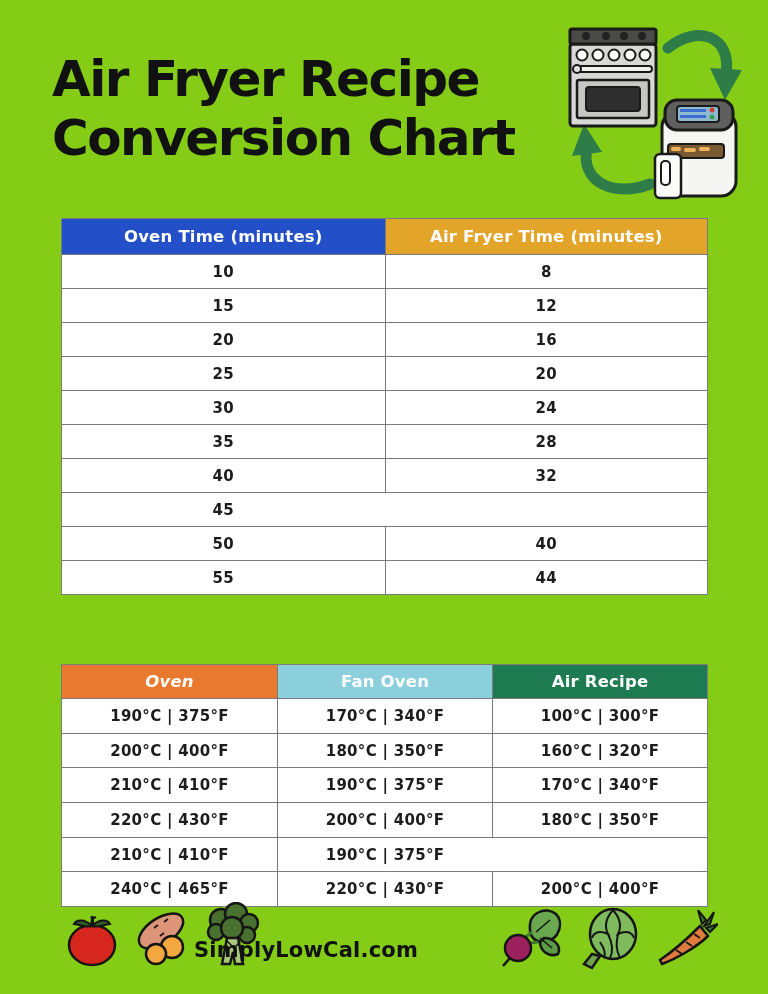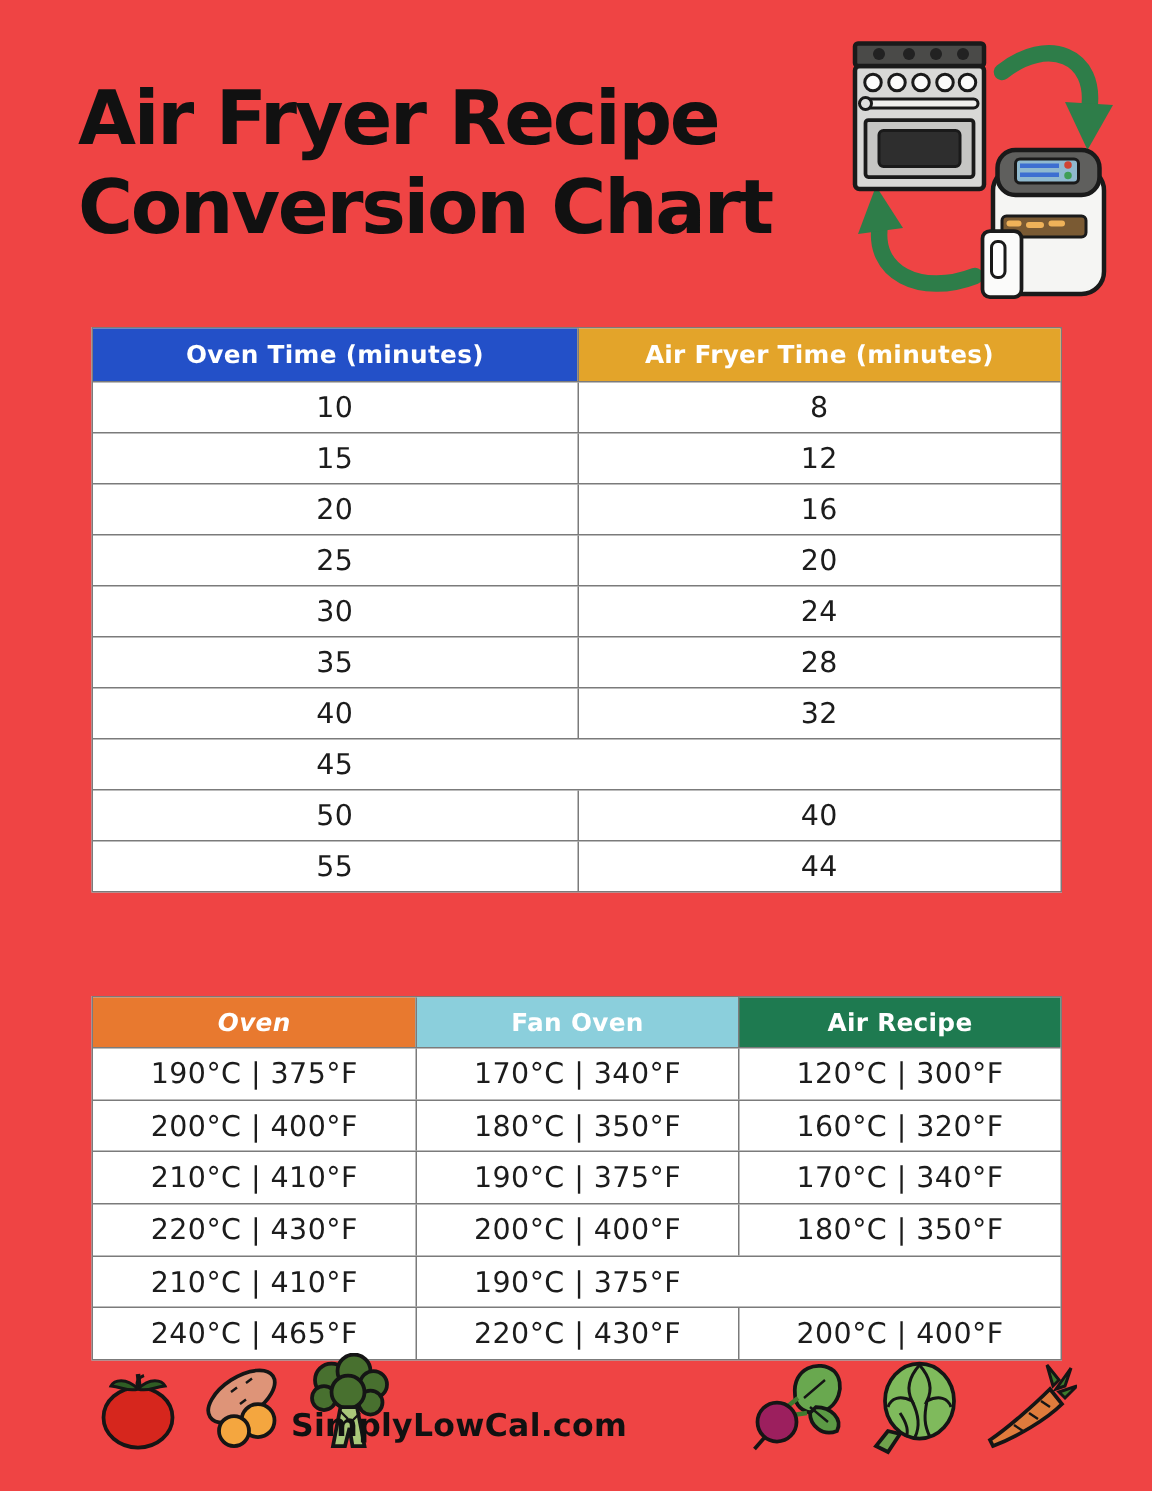--- a/index.html
+++ b/index.html
@@ -1,18 +1,18 @@
 <!DOCTYPE html>
 <html><head>
 <meta charset="utf-8">
 <style>
   * { margin:0; padding:0; box-sizing:border-box; }
   html,body { background:#ffffff; }
   .page {
-    position:relative; width:768px; height:994px; background:#ef4444;
+    position:relative; width:768px; height:994px; background:#84cc16;
     font-family:"DejaVu Sans","Liberation Sans",sans-serif; overflow:hidden;
   }
   
   .title-block { position:absolute; left:52px; top:50px; width:520px; }
   .title-line {
     font-weight:800; font-size:50px; line-height:1.17; color:#111111;
     letter-spacing:-1.5px; white-space:nowrap;
   }
   
   .header-illustration { position:absolute; left:556px; top:8px; width:207px; height:200px; }
@@ -27,21 +27,21 @@
   .th {
     display:flex; align-items:center; justify-content:center;
     color:#ffffff; font-weight:700; font-size:16.5px; letter-spacing:0.2px;
   }
   .time .th { height:35px; }
   .temp .th { height:33px; }
   .th + .th { border-left:1.5px solid #7b7b7b; }
   .tr { display:grid; border-top:1.5px solid #7b7b7b; }
   .td {
     display:flex; align-items:center; justify-content:center;
-    font-size:19px; font-weight:400; color:#1c1c1c; letter-spacing:0.3px;
+    font-size:15px; font-weight:700; color:#1c1c1c; letter-spacing:0.3px;
   }
   .time .td { height:33px; }
   .temp .td { height:33.7px; }
   .td + .td { border-left:1.5px solid #7b7b7b; }
   
   .footer { position:absolute; left:0; top:900px; width:612px; height:80px; }
   .site-name {
     position:absolute; left:0; right:0; top:38px; text-align:center;
     font-size:21px; font-weight:800; color:#111111; letter-spacing:0.2px;
   }
@@ -155,21 +155,21 @@
   <div class="conv-table temp">
     <div class="thead" style="grid-template-columns: repeat(3, 1fr);">
         <div class="th" style="background: rgb(232, 121, 47); font-style: italic;">Oven</div>
         <div class="th" style="background: rgb(139, 207, 220);">Fan Oven</div>
         <div class="th" style="background: rgb(30, 122, 80);">Air Recipe</div>
       </div>
     <div>
         <div class="tr" style="grid-template-columns: repeat(3, 1fr);">
           <div class="td">190°C | 375°F</div>
           <div class="td">170°C | 340°F</div>
-          <div class="td">120°C | 300°F</div>
+          <div class="td">100°C | 300°F</div>
         </div>
         <div class="tr" style="grid-template-columns: repeat(3, 1fr);">
           <div class="td">200°C | 400°F</div>
           <div class="td">180°C | 350°F</div>
           <div class="td">160°C | 320°F</div>
         </div>
         <div class="tr" style="grid-template-columns: repeat(3, 1fr);">
           <div class="td">210°C | 410°F</div>
           <div class="td">190°C | 375°F</div>
           <div class="td">170°C | 340°F</div>

